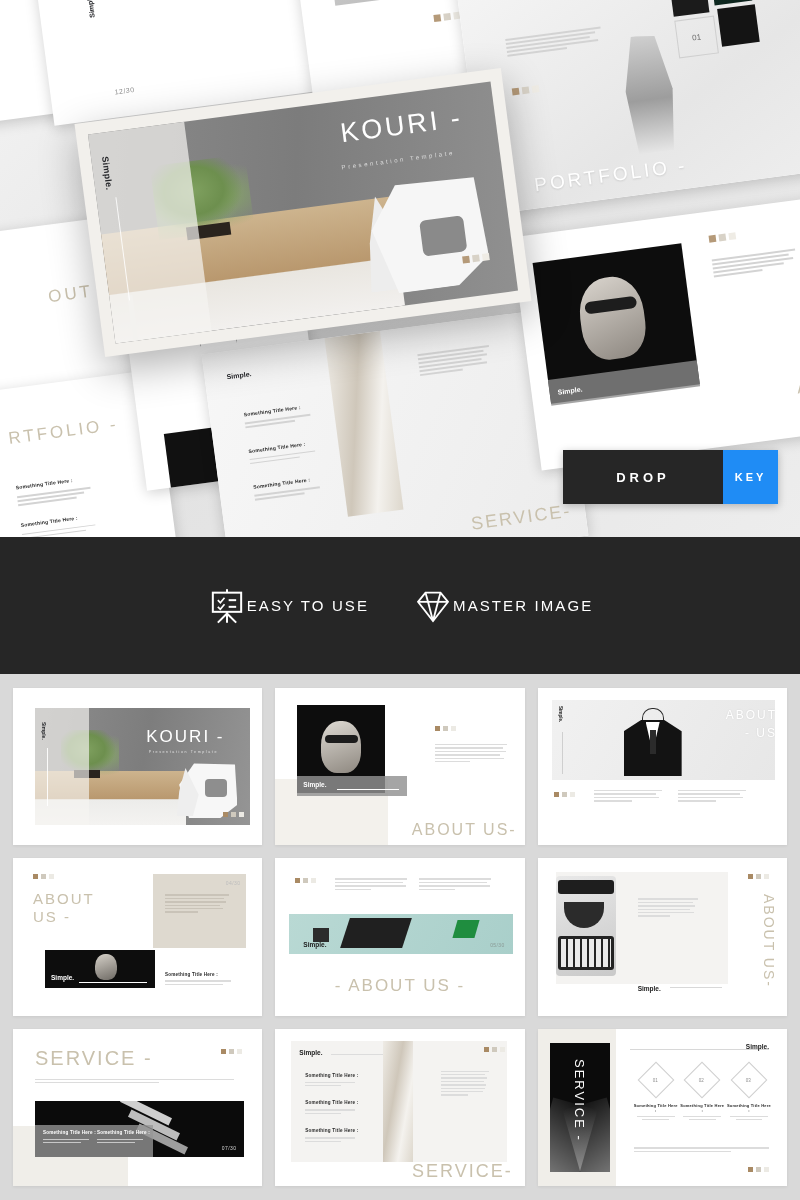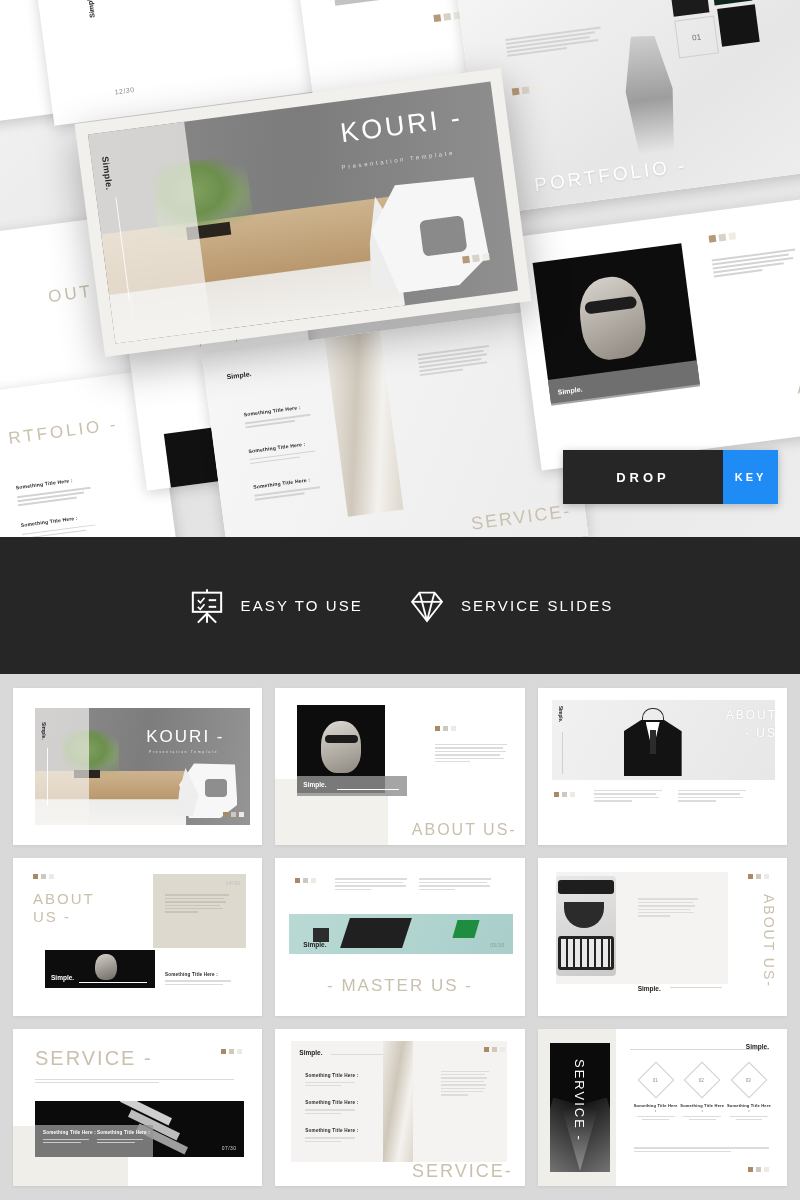--- a/index.html
+++ b/index.html
@@ -126,21 +126,21 @@
   .ph-grey{ background:linear-gradient(160deg,#d4d4d4,#b9b9b9); }
   .ph-mint{ background:linear-gradient(120deg,#b9d9d4,#a9cfca); }
   .ph-marble{ background:linear-gradient(100deg,#efece6,#cfc7ba 40%,#f4f2ee 70%,#ddd7cc); }
 
   
   .featbar{
     position:absolute; left:0; top:537px; width:800px; height:137px;
     background:#262626;
     display:flex; align-items:center; justify-content:center; gap:44px;
   }
-  .feat{ display:flex; align-items:center; gap:14px; }
+  .feat{ display:flex; align-items:center; }
   .feat-label{
     color:#fff; font-size:15px; letter-spacing:2.1px; font-weight:400;
     white-space:nowrap;
   }
   .feat-icon{ width:40px; height:40px; display:block; }
 
   
   .grid{
     position:absolute; left:0; top:674px; width:800px; height:526px;
     background:#d9d9d9;
@@ -368,21 +368,21 @@
       <span>
         <svg class="feat-icon" viewBox="0 0 48 48" fill="none" stroke="#ffffff" stroke-width="2.2">
           <polygon points="6,19 15,8 33,8 42,19 24,42"></polygon>
           <line x1="6" y1="19" x2="42" y2="19"></line>
           <line x1="15" y1="8" x2="18" y2="19"></line>
           <line x1="33" y1="8" x2="30" y2="19"></line>
           <line x1="18" y1="19" x2="24" y2="42"></line>
           <line x1="30" y1="19" x2="24" y2="42"></line>
         </svg>
       </span>
-      <span class="feat-label">SERVICE SLIDES</span>
+      <span class="feat-label">MASTER IMAGE</span>
     </div>
 
   </div>
 
   <div class="grid">
 
     <div class="card">
       <div style="position:absolute;left:22px;top:20px;right:12px;bottom:20px;
                   background:linear-gradient(100deg,#8e8e8e,#7d7d7d 50%,#959595);">
         <div style="position:absolute;left:0;bottom:0;width:70%;height:46%;
@@ -518,21 +518,21 @@
       </div>
       <div class="ph-mint" style="position:absolute;left:14px;top:56px;right:12px;height:40px;">
         <div style="position:absolute;left:56px;top:4px;width:62px;height:30px;background:#202020;
                     transform:skewX(-18deg);"></div>
         <div style="position:absolute;left:24px;top:14px;width:16px;height:14px;background:#2c2c2c;"></div>
         <div style="position:absolute;right:36px;top:6px;width:22px;height:18px;background:#1f8d3f;
                     transform:skewX(-16deg);"></div>
         <div class="tsimple" style="position:absolute;left:14px;bottom:6px;color:#1b1b1b;">Simple.</div>
         <div class="tpg" style="position:absolute;right:8px;bottom:6px;color:#8a9a96;">05/30</div>
       </div>
-      <div class="big-word" style="left:50%;transform:translateX(-50%);bottom:20px;font-size:17px;">- MASTER US -</div>
+      <div class="big-word" style="left:50%;transform:translateX(-50%);bottom:20px;font-size:17px;">- ABOUT US -</div>
     </div>
 
     <div class="card">
       <div style="position:absolute;left:18px;top:14px;width:172px;height:112px;background:#f4f3f1;"></div>
       <div style="position:absolute;left:18px;top:18px;width:60px;height:100px;
                   background:linear-gradient(160deg,#e8e8e8,#c9c9c9);border-radius:4px;"></div>
       <div style="position:absolute;left:20px;top:22px;width:56px;height:14px;background:#1e1e1e;border-radius:3px;"></div>
       <div style="position:absolute;left:26px;top:44px;width:40px;height:26px;background:#2b2b2b;
                   border-radius:0 0 40px 40px;"></div>
       <div style="position:absolute;left:20px;top:78px;width:56px;height:34px;background:#232323;border-radius:3px;"></div>

